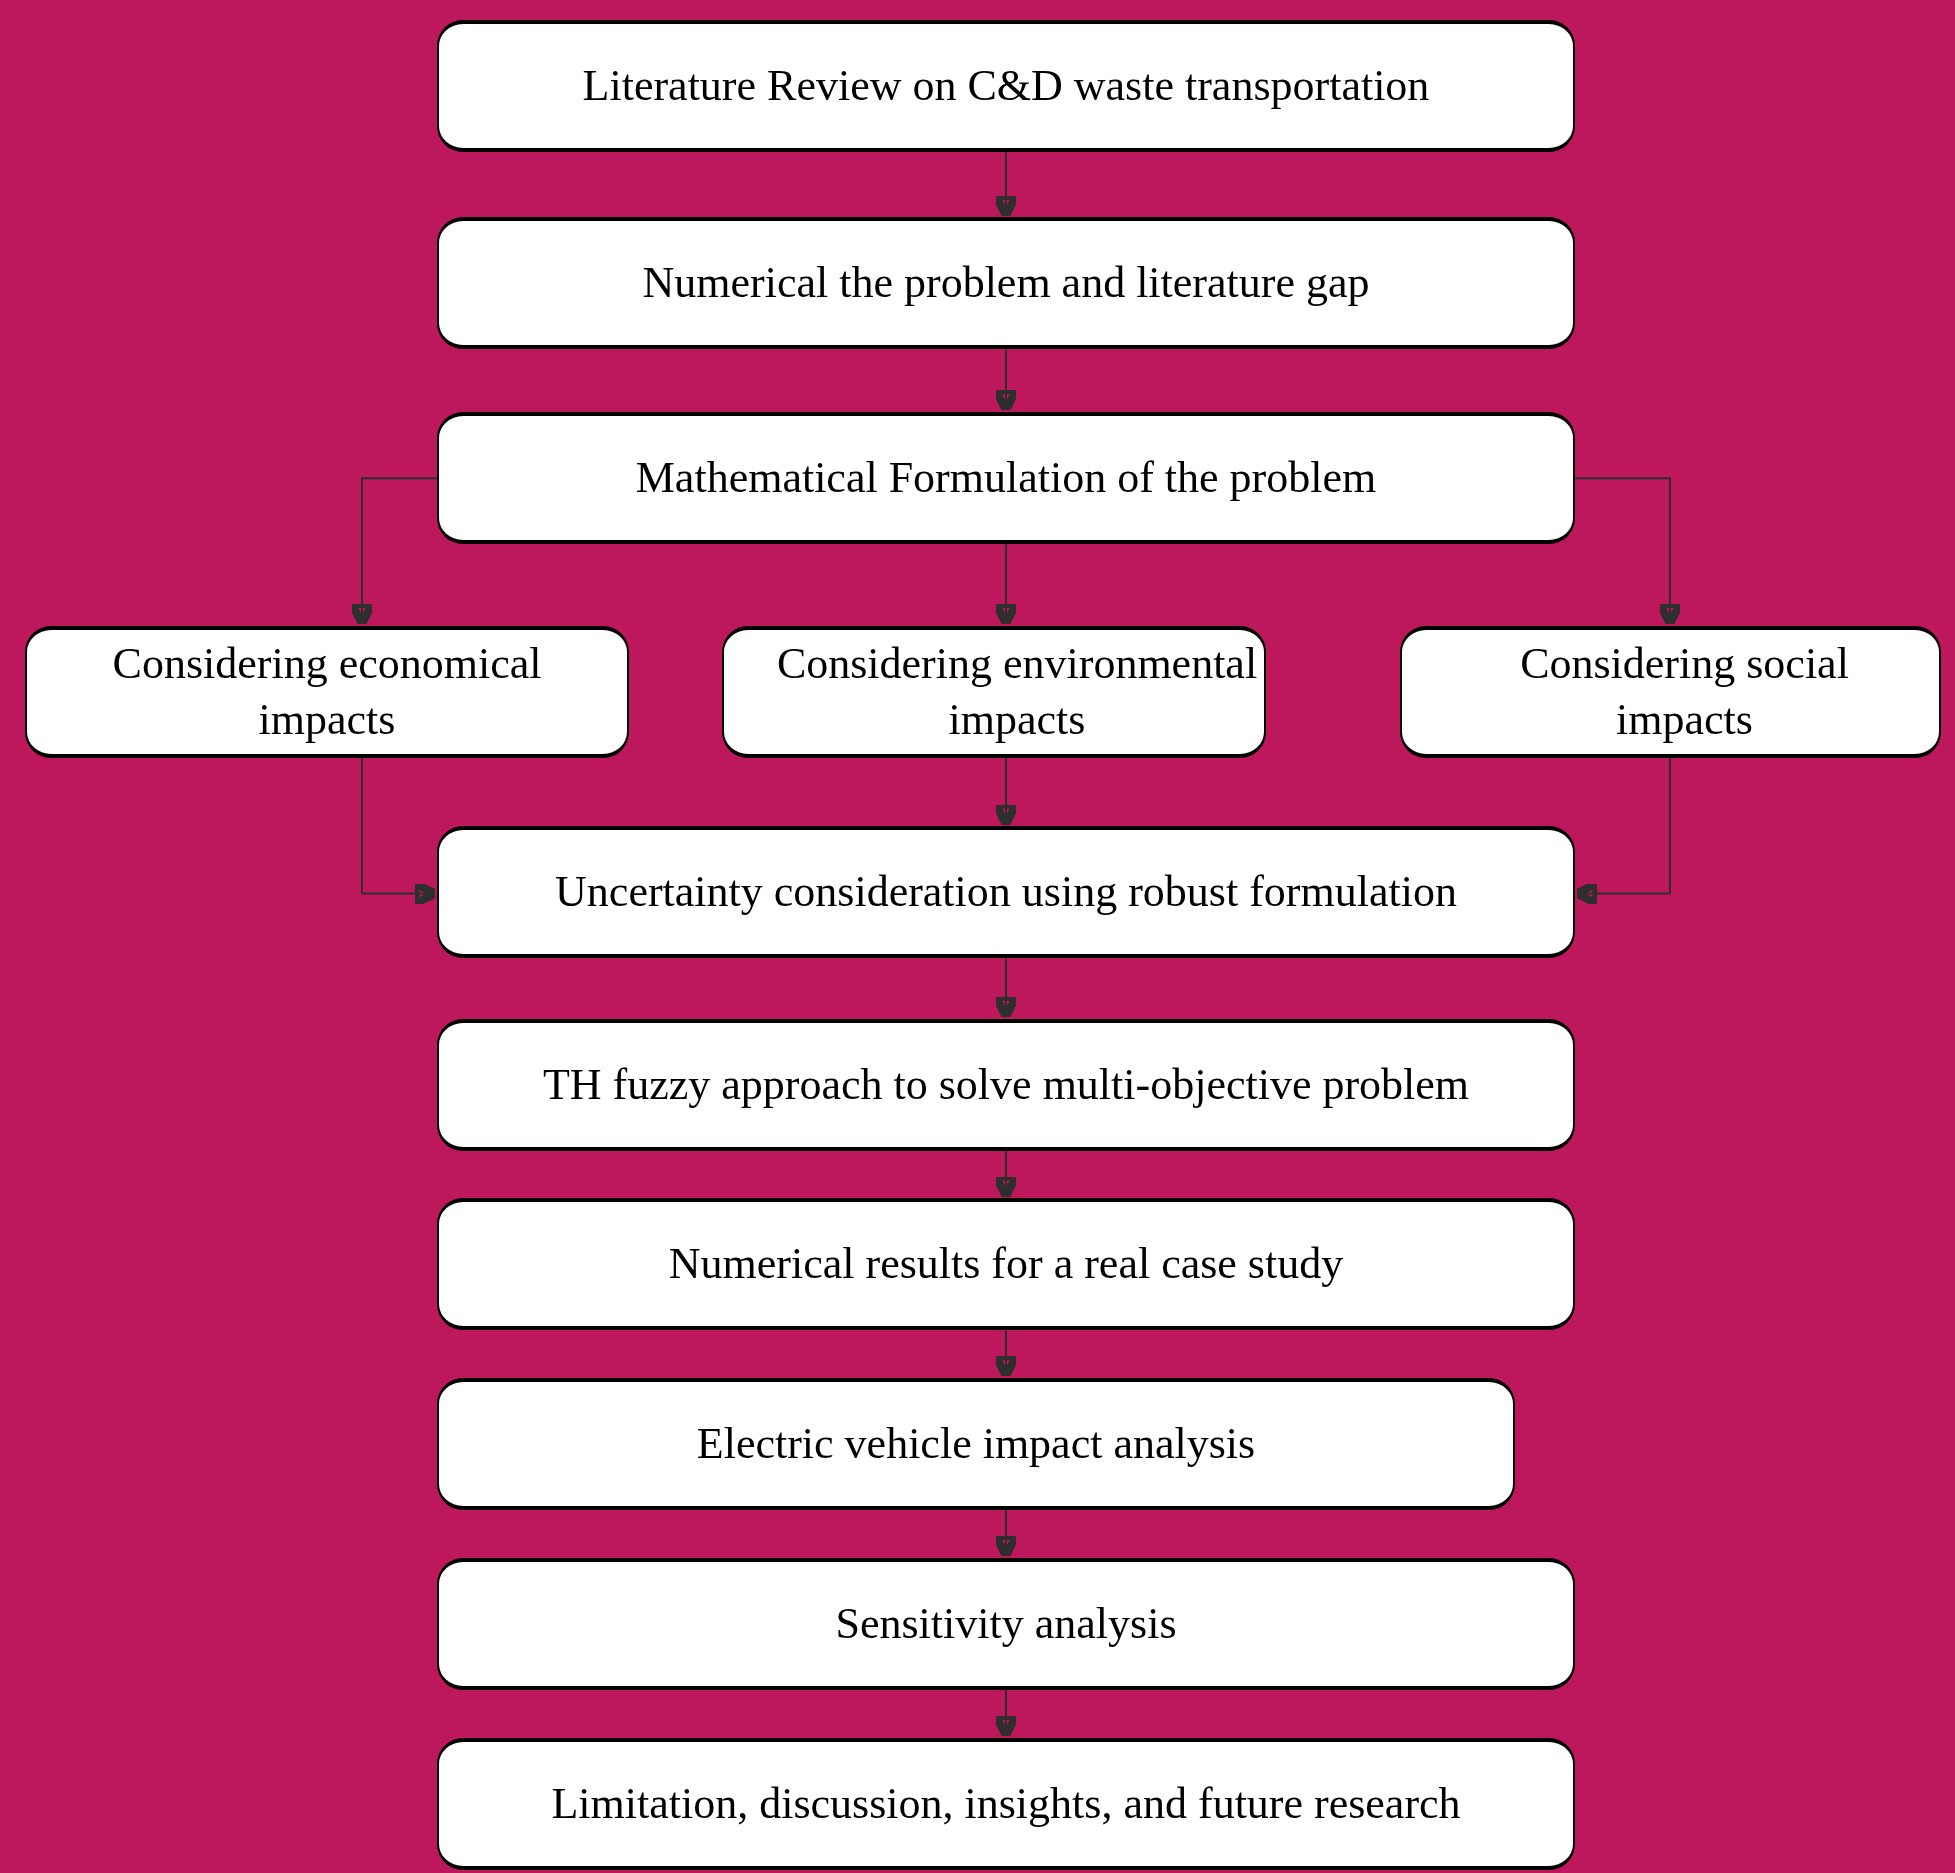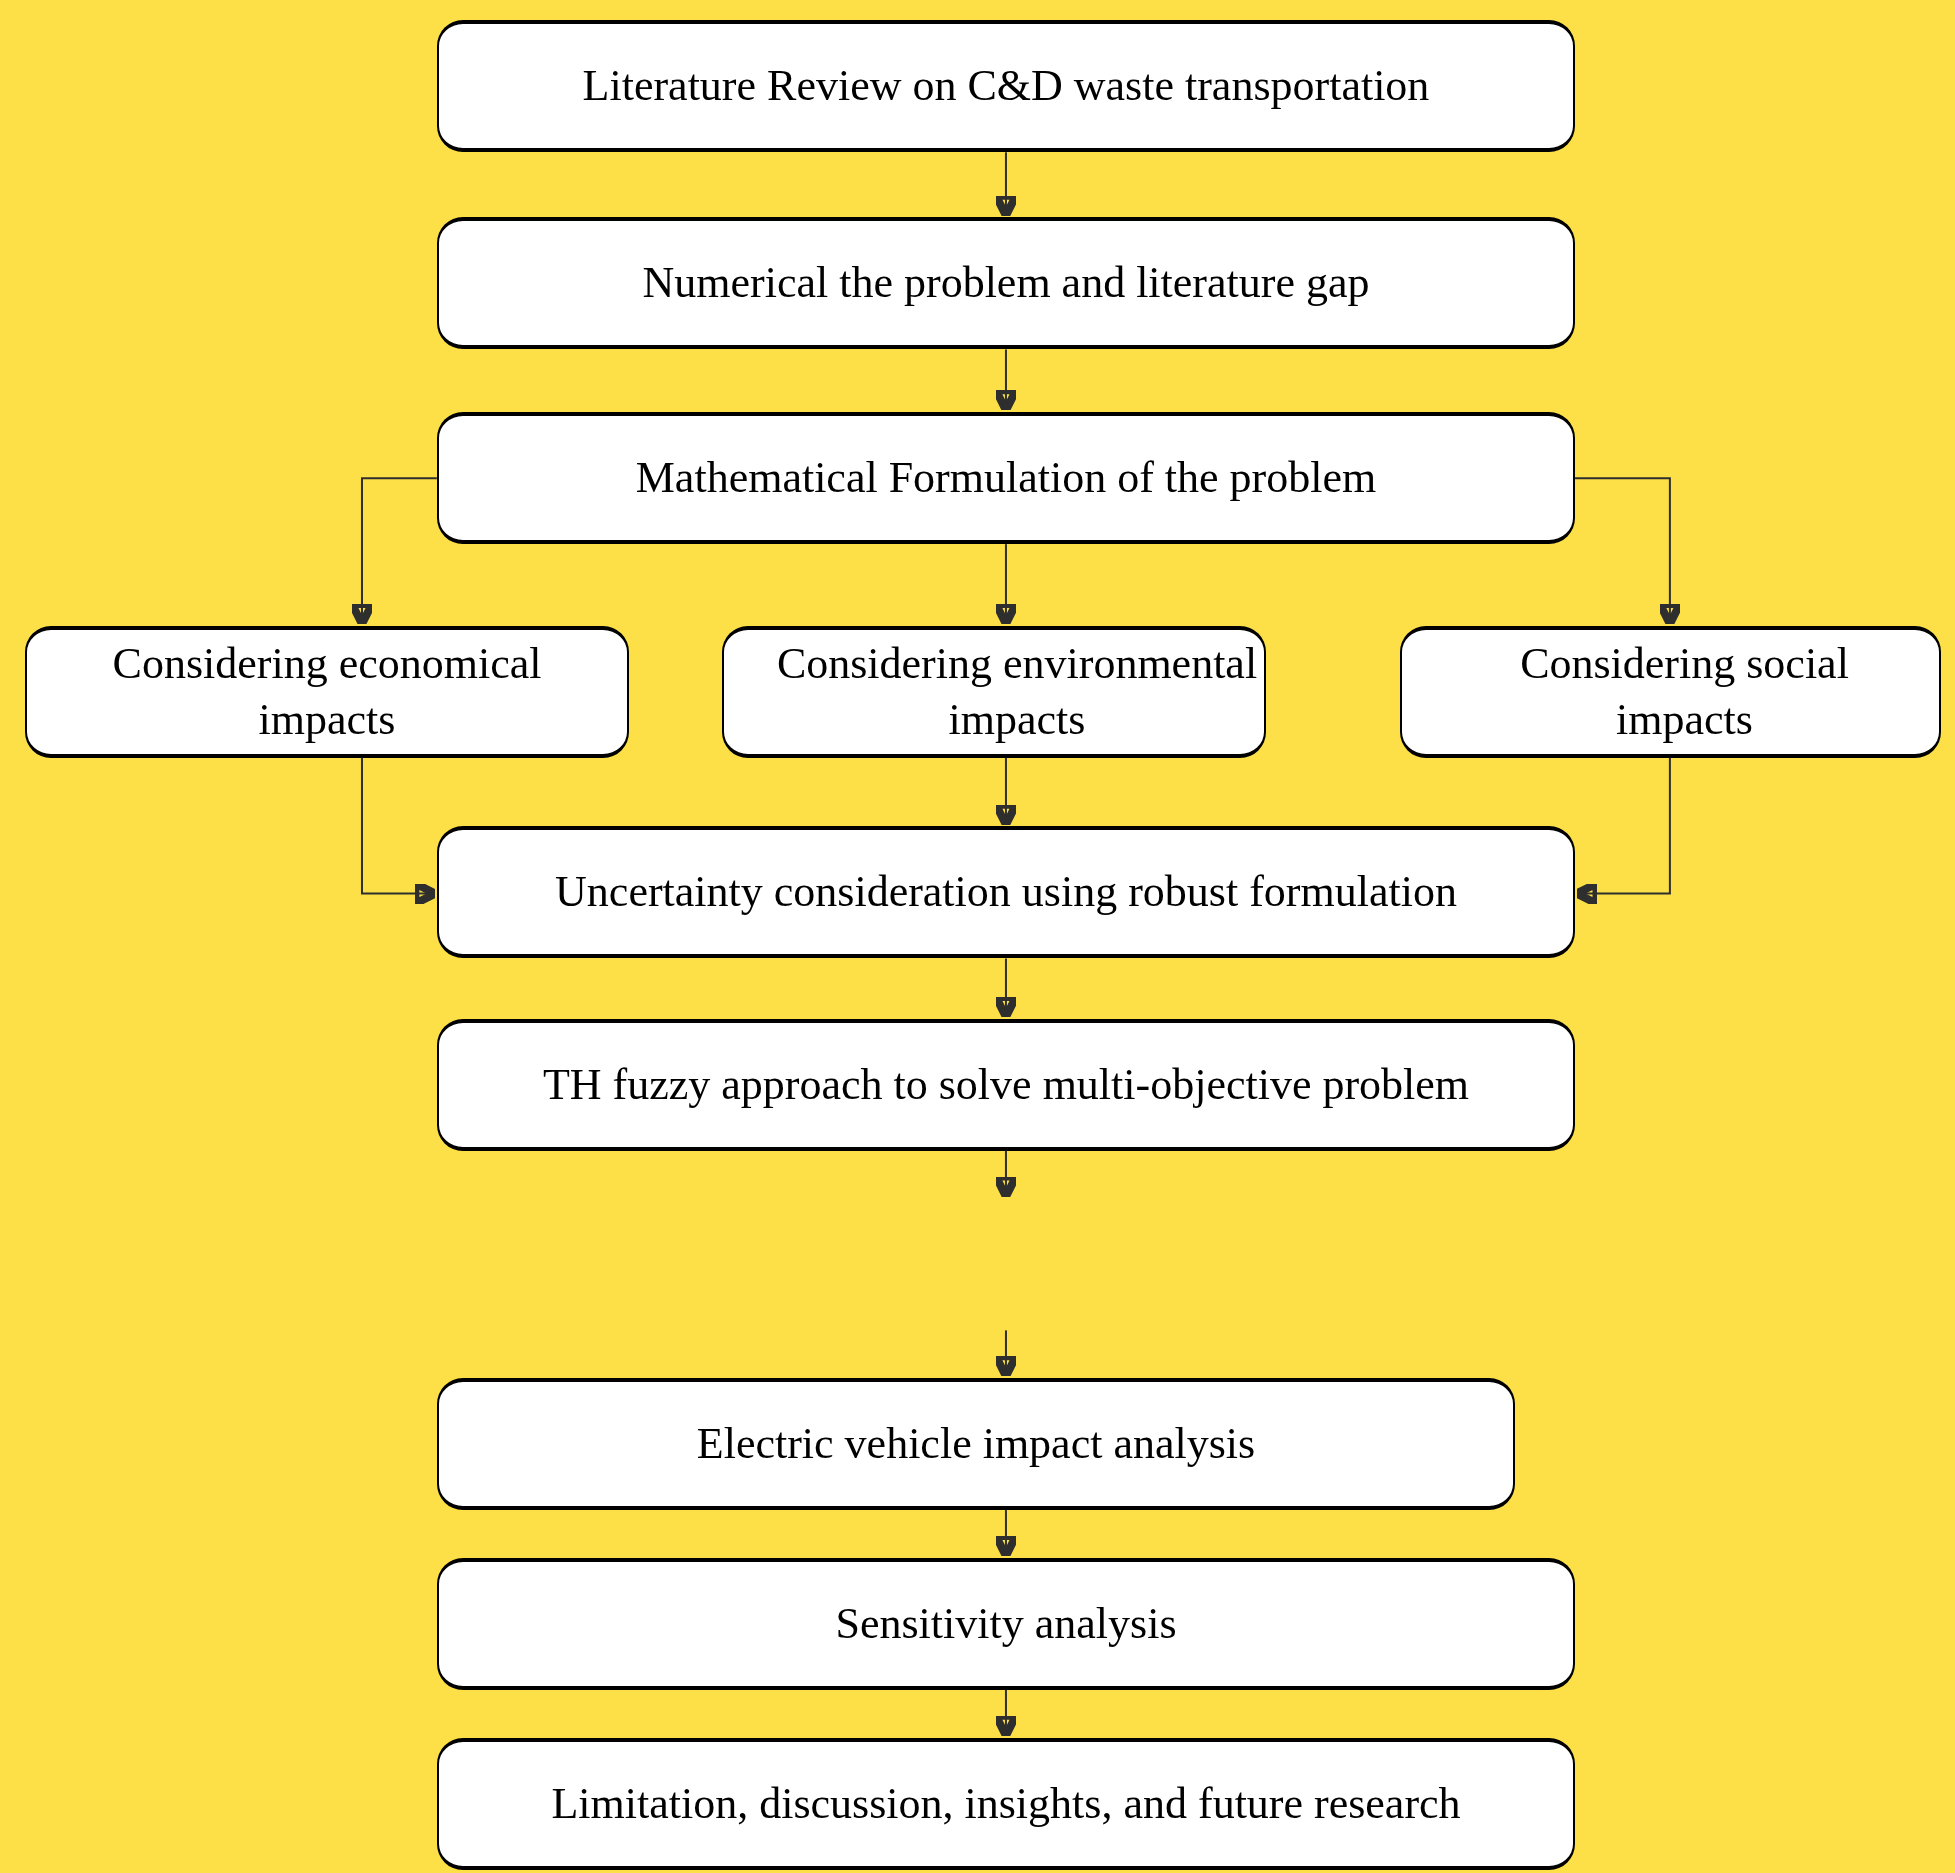--- a/index.html
+++ b/index.html
@@ -4,21 +4,21 @@
 <style>
   html, body {
     margin: 0;
     padding: 0;
     background: #ffffff;
   }
   #canvas {
     position: relative;
     width: 1955px;
     height: 1873px;
-    background: #fde047;
+    background: #be185d;
     font-family: "Liberation Serif", "DejaVu Serif", serif;
     color: #000000;
   }
   .node {
     position: absolute;
     box-sizing: border-box;
     background: #ffffff;
     border: 2.5px solid #000000;
     border-top-width: 4.5px;
     border-bottom-width: 4.5px;
@@ -80,20 +80,23 @@
   </div>
 
   <div class="node nowrap" style="left:437px;  top:826px; width:1138px; height:132px;">
     <span class="label">Uncertainty consideration using robust formulation</span>
   </div>
 
   <div class="node nowrap" style="left:437px;  top:1019px; width:1138px; height:132px;">
     <span class="label">TH fuzzy approach to solve multi-objective problem</span>
   </div>
 
+  <div class="node nowrap" style="left:437px;  top:1198px; width:1138px; height:132px;">
+    <span class="label">Numerical results for a real case study</span>
+  </div>
 
   <div class="node nowrap" style="left:437px;  top:1378px; width:1078px; height:132px;">
     <span class="label">Electric vehicle impact analysis</span>
   </div>
 
   <div class="node nowrap" style="left:437px;  top:1558px; width:1138px; height:132px;">
     <span class="label">Sensitivity analysis</span>
   </div>
 
   <div class="node nowrap" style="left:437px;  top:1738px; width:1138px; height:132px;">

